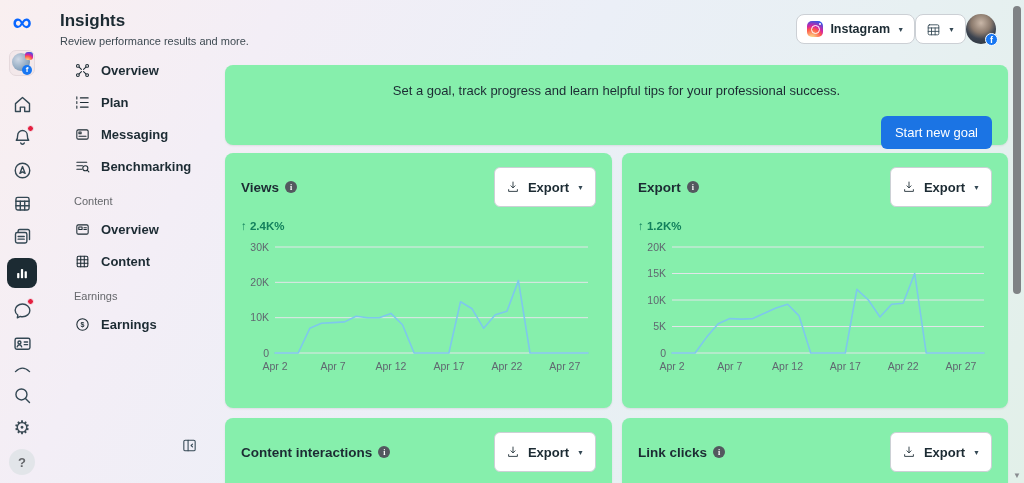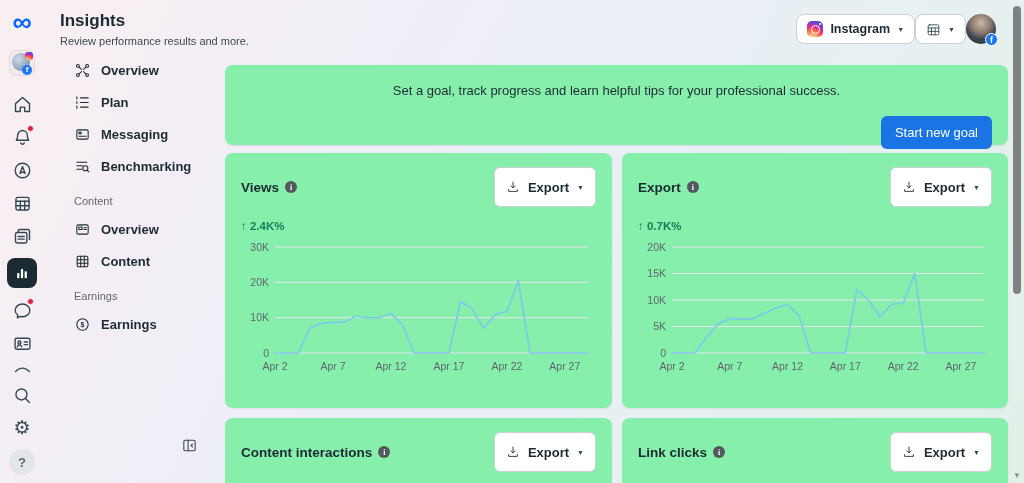--- a/index.html
+++ b/index.html
@@ -331,21 +331,21 @@
         </div>
         <button class="export-btn">
           <svg width="14" height="14" viewBox="0 0 24 24">
               <path d="M12 3.5 V13 M8.5 10 L12 13.5 L15.5 10 M4.5 16.5 V19.5 H19.5 V16.5"></path>
             </svg>
           <span>Export</span>
           <span class="caret">▼</span>
         </button>
       </div>
       <div class="value-row">
-        <span class="delta"><span>↑</span> <span>0.7K%</span></span>
+        <span class="delta"><span>↑</span> <span>1.2K%</span></span>
       </div>
       <div class="chart"><svg width="354" height="140">
             <line x1="34" y1="116" x2="346" y2="116" stroke="#e2e5e9" stroke-width="1"></line>
             <text x="28" y="119.5" text-anchor="end" font-size="10.5" fill="#606770">0</text>
             <line x1="34" y1="89.5" x2="346" y2="89.5" stroke="#e2e5e9" stroke-width="1"></line>
             <text x="28" y="93" text-anchor="end" font-size="10.5" fill="#606770">5K</text>
             <line x1="34" y1="63" x2="346" y2="63" stroke="#e2e5e9" stroke-width="1"></line>
             <text x="28" y="66.5" text-anchor="end" font-size="10.5" fill="#606770">10K</text>
             <line x1="34" y1="36.5" x2="346" y2="36.5" stroke="#e2e5e9" stroke-width="1"></line>
             <text x="28" y="40" text-anchor="end" font-size="10.5" fill="#606770">15K</text>

